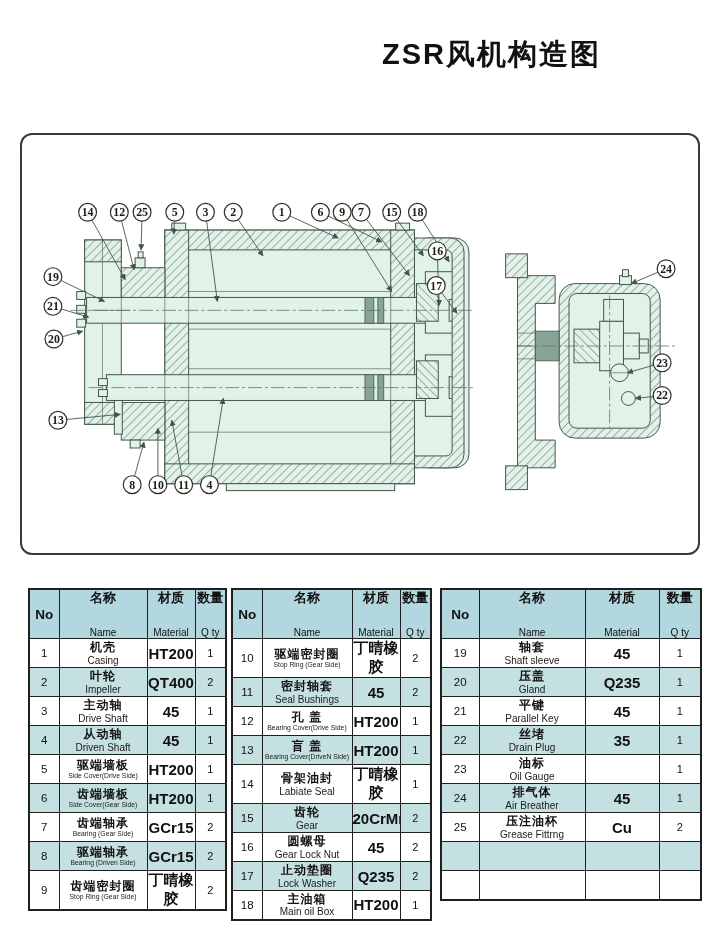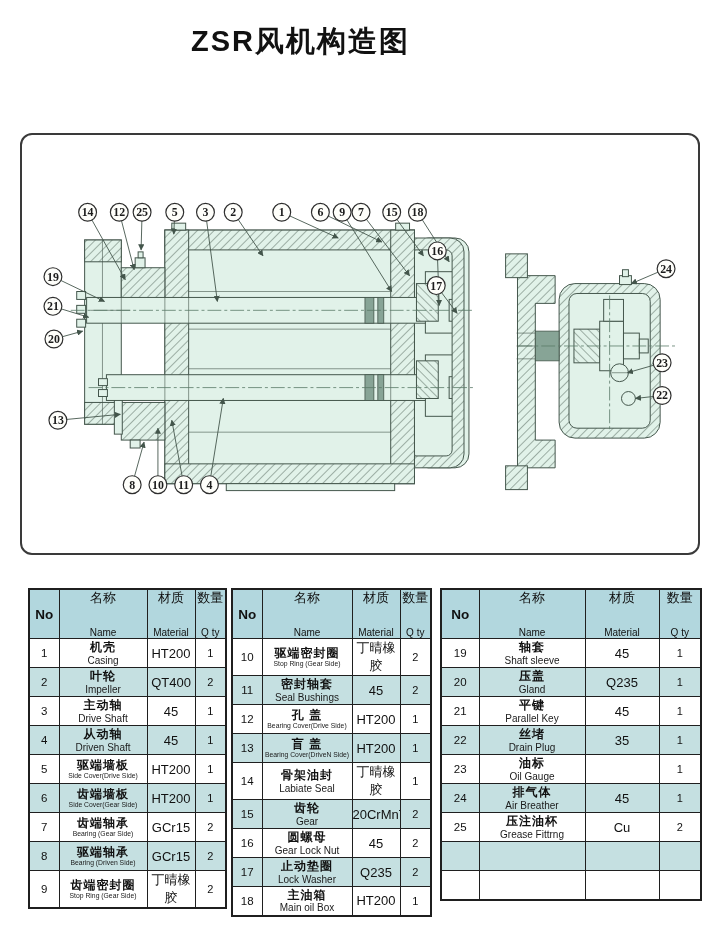--- a/index.html
+++ b/index.html
@@ -8,21 +8,21 @@
     --mint:#e1f2e9;
     --line:#43554b;
     --panel-border:#3a3a3a;
   }
   *{box-sizing:border-box;}
   html,body{margin:0;padding:0;}
   body{
     width:720px;height:934px;position:relative;background:#ffffff;
     font-family:"Liberation Sans",sans-serif;color:#111;
   }
-  .title-block{position:absolute;top:26px;left:0;width:601px;text-align:center;}
+  .title-block{position:absolute;top:39px;left:0;width:601px;text-align:right;}
   .title{font-size:29px;font-weight:bold;letter-spacing:2px;line-height:1.1;}
   .subtitle{font-size:14.5px;font-weight:bold;margin-top:5px;letter-spacing:0.5px;}
 
   .panel{
     position:absolute;left:20px;top:133px;width:680px;height:422px;
     border:2px solid var(--panel-border);border-radius:12px;overflow:hidden;background:#fff;
   }
   svg.drawing{display:block;width:100%;height:100%;}
 
   .part{fill:var(--mint);stroke:var(--line);stroke-width:1;}
@@ -40,27 +40,27 @@
     background:#fff;table-layout:fixed;}
   table.parts th,table.parts td{border:1px solid #1f1f1f;text-align:center;vertical-align:middle;
     padding:0;overflow:hidden;}
   table.parts thead th{background:var(--head-bg);height:46px;}
   table.parts tbody tr{height:29px;}
   table.parts tbody tr:nth-child(even){background:var(--alt-bg);}
   .t1{left:28px;width:197px;}
   .t2{left:231px;width:199px;}
   .t3{left:440px;width:260px;}
   .h-no{font-size:13.5px;font-weight:bold;}
-  .h-zh{display:block;font-size:13px;font-weight:normal;line-height:1.2;}
+  .h-zh{display:block;font-size:13px;font-weight:bold;line-height:1.2;}
   .h-en{display:block;font-size:10px;font-weight:normal;line-height:1.15;margin-top:21px;}
   .c-no{font-size:11.5px;}
   .zh{display:block;font-size:12px;font-weight:bold;line-height:1.2;letter-spacing:1px;}
   .en{display:block;font-size:10px;line-height:1.15;color:#1a1a1a;}
   .en.small{font-size:6.8px;}
-  .c-mat{font-size:13px;}
+  .c-mat{font-size:15px;font-weight:bold;}
   .c-qty{font-size:11px;}
 </style>
 </head>
 <body>
 
 <div class="title-block">
   <div class="title">ZSR风机构造图</div>
 </div>
 
 <div class="panel">

